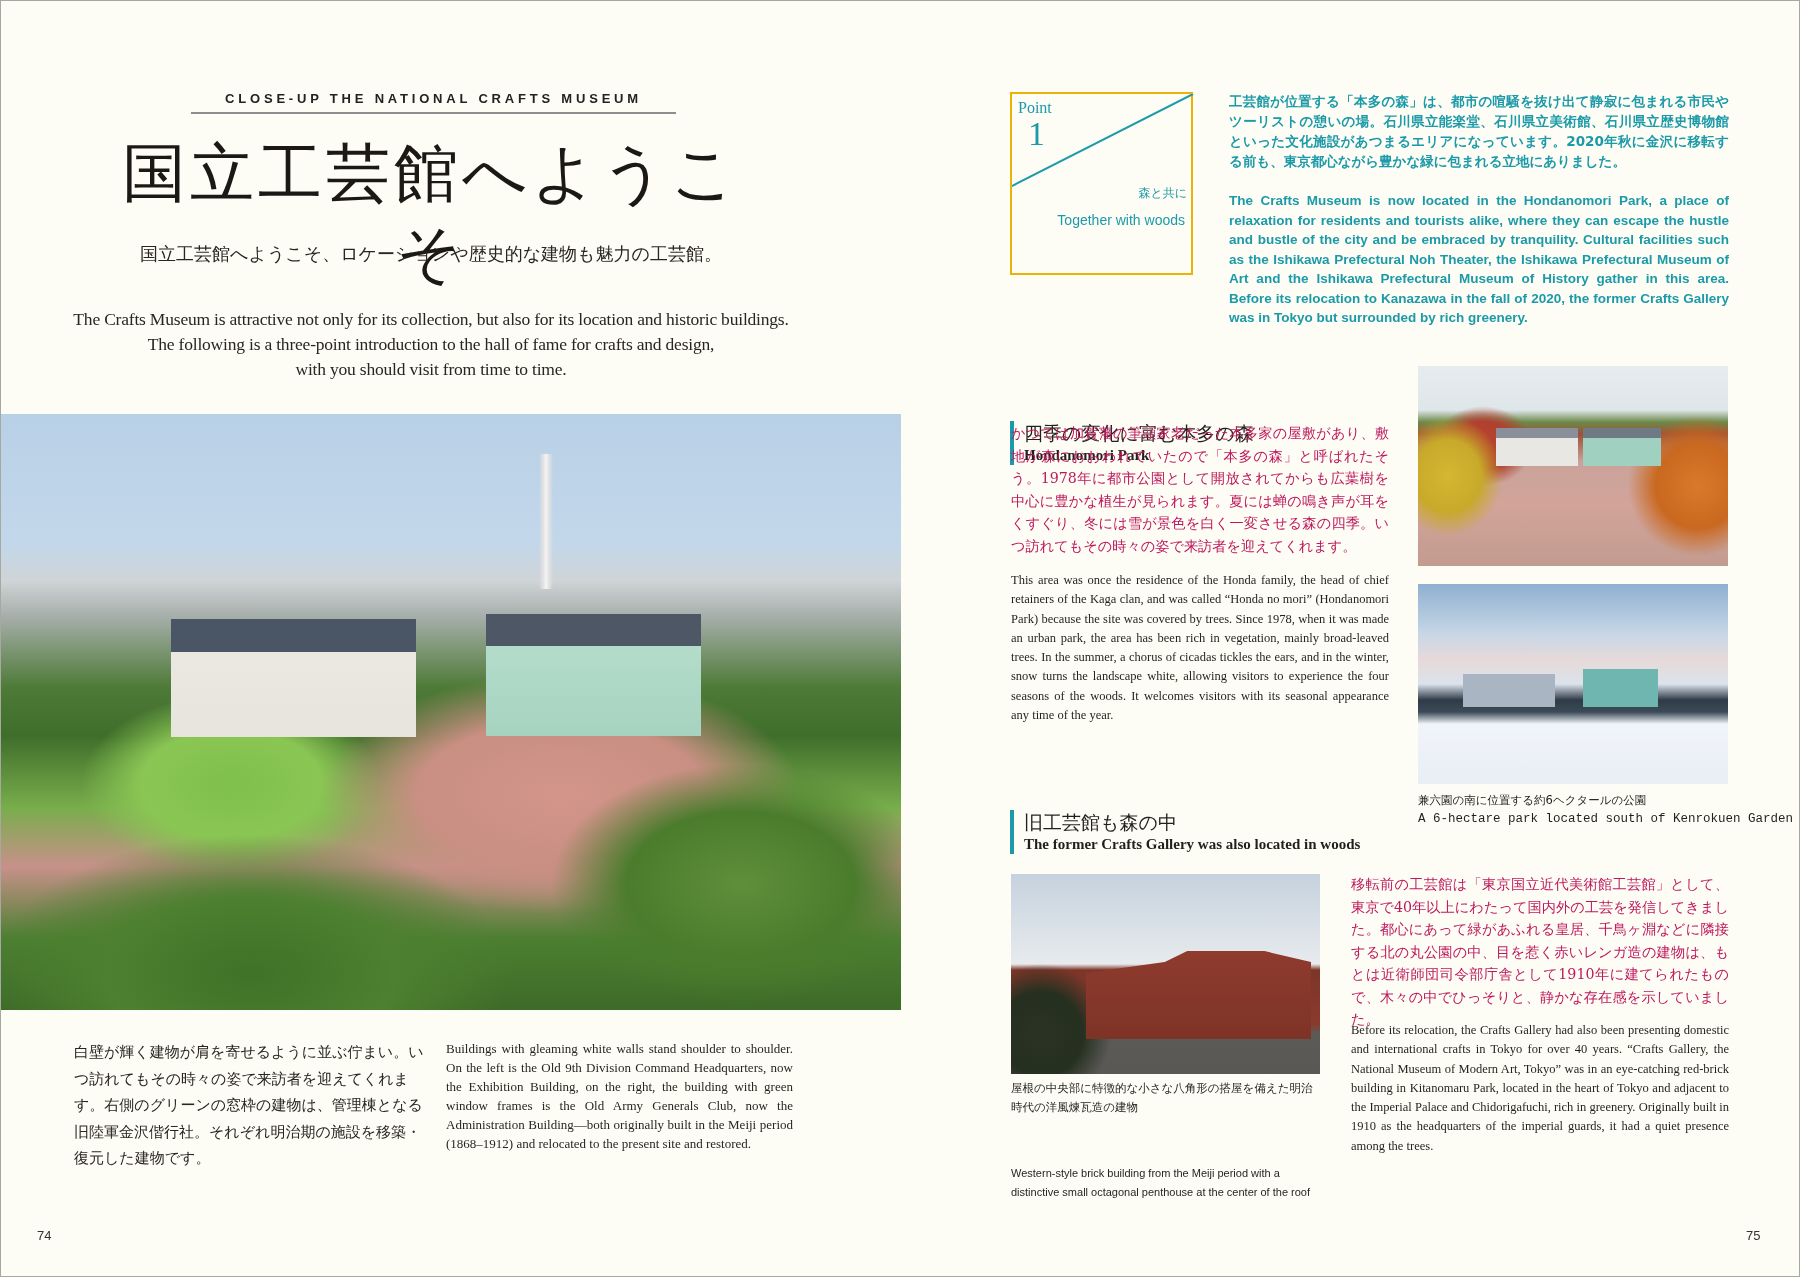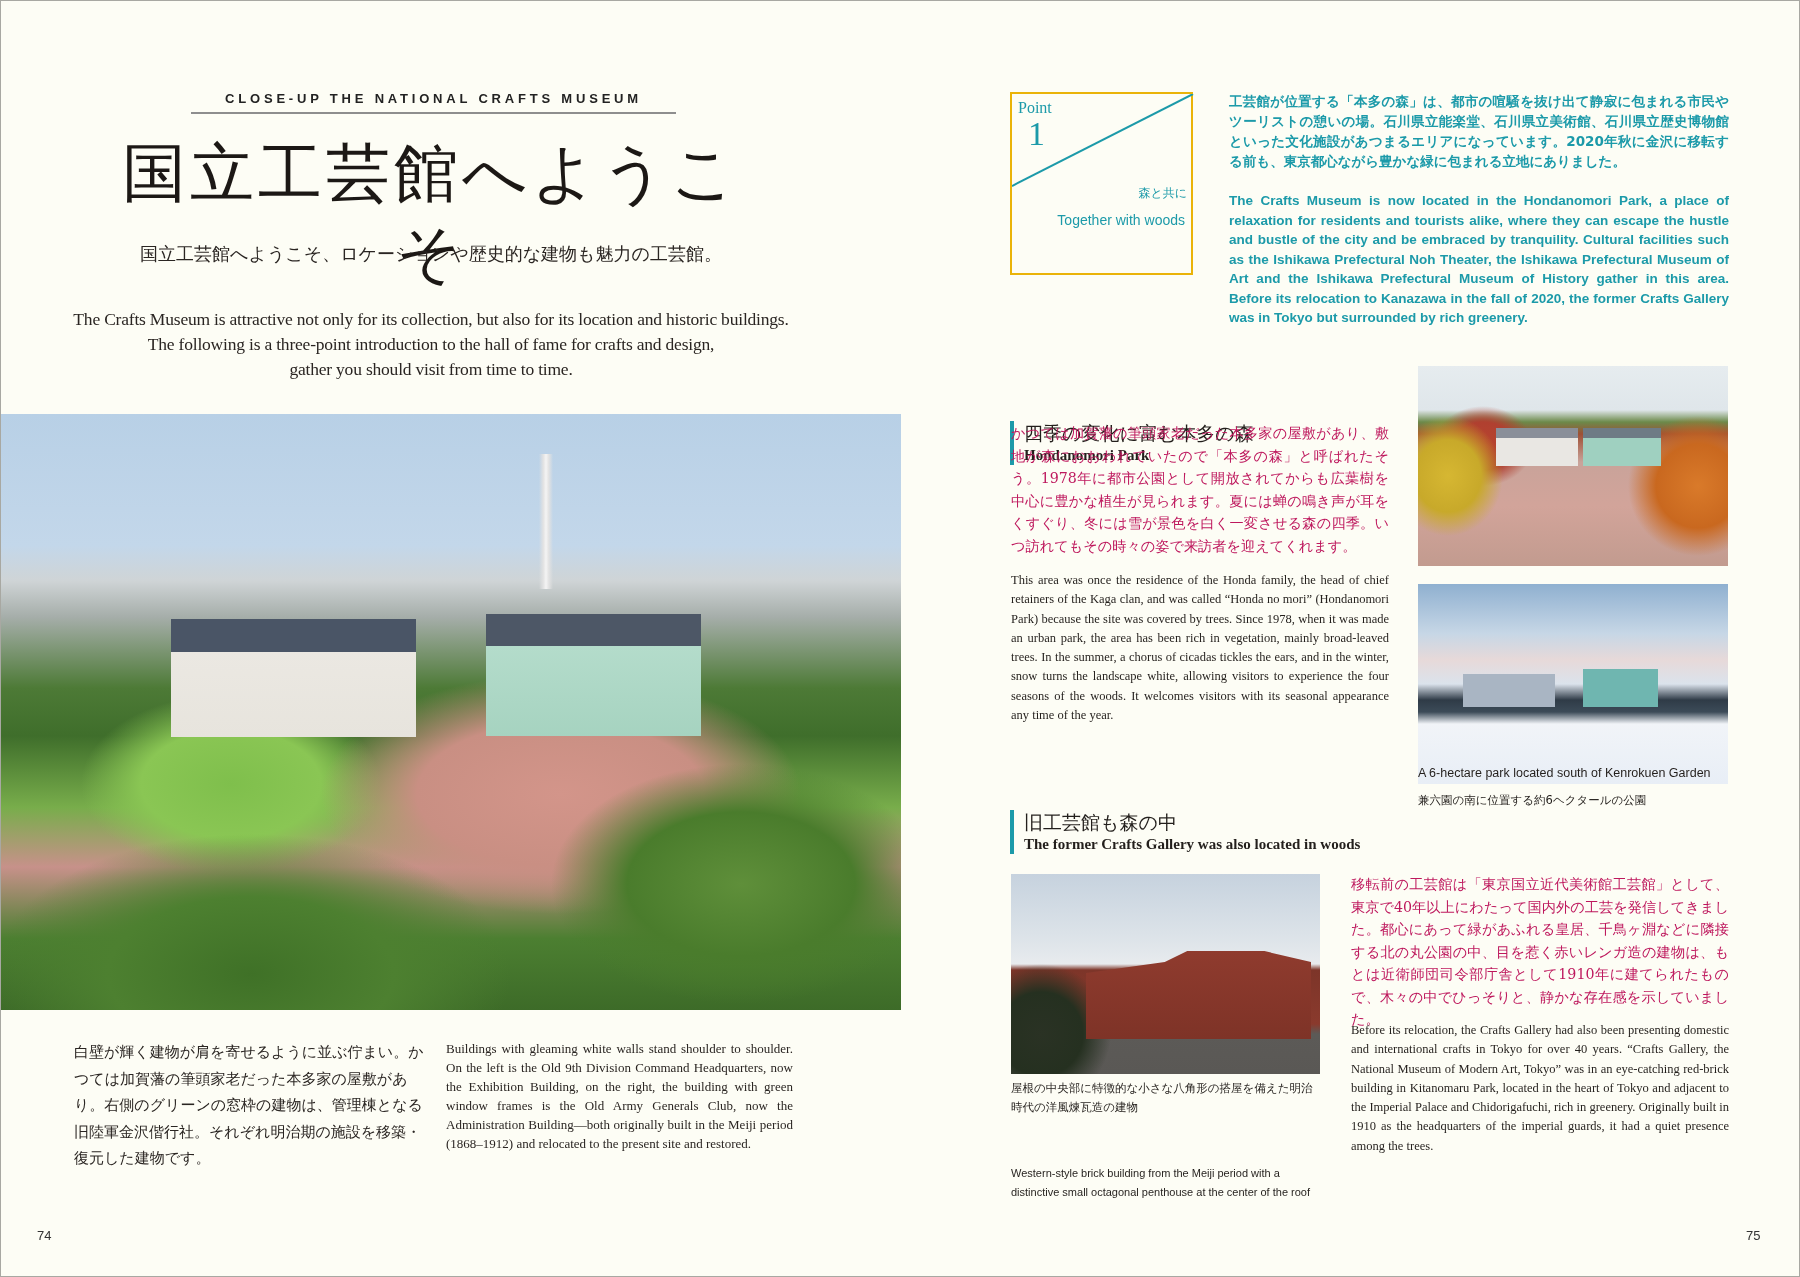--- a/index.html
+++ b/index.html
@@ -148,21 +148,21 @@
   }
   .winter-photo .b1 { position:absolute; left:45px; top:90px; width:92px; height:33px; background:#a9b5c3; }
   .winter-photo .b2 { position:absolute; left:165px; top:85px; width:75px; height:38px; background:#6fb6b0; }
   .photo-caption-jp {
     font-family:"DejaVu Sans", sans-serif; font-size:11.5px; line-height:19px; color:#231f1c;
   }
   .photo-caption-en {
     font-family:"Liberation Sans", sans-serif; font-size:12.5px; line-height:19px; color:#231f1c;
   }
   .pcap1-jp { left:1417px; top:790px; width:330px; }
-  .pcap1-en { left:1417px; top:763px; width:330px; white-space:nowrap; }
+  .pcap1-en { left:1417px; top:809px; width:330px; white-space:nowrap;font-family:Liberation Mono, monospace; }
 
   .oldgallery-photo {
     left:1010px; top:873px; width:309px; height:200px;
     background:
       radial-gradient(ellipse 70px 70px at 30px 160px, #2a3224 0%, #253020 60%, rgba(37,48,32,0) 100%),
       linear-gradient(180deg, #c6d2de 0%, #dfe5ea 35%, #e8ebee 45%, #7d3529 48%, #8a3a2d 75%, #5c5a57 80%, #5a5855 100%);
   }
   .oldgallery-photo .b {
     position:absolute; left:75px; top:55px; width:225px; height:110px;
     background:linear-gradient(180deg, transparent 0%, transparent 20%, #8f3b2e 20%, #7e3327 100%);
@@ -178,30 +178,30 @@
 
 <h1 class="abs main-title" style="margin:0">国立工芸館へようこそ</h1>
 
 <div class="abs intro-jp">
   <div>国立工芸館へようこそ、ロケーションや歴史的な建物も魅力の工芸館。</div>
 </div>
 
 <div class="abs intro-en">
   <div>The Crafts Museum is attractive not only for its collection, but also for its location and historic buildings.</div>
   <div>The following is a three-point introduction to the hall of fame for crafts and design,</div>
-  <div>gather you should visit from time to time.</div>
+  <div>with you should visit from time to time.</div>
 </div>
 
 <div class="abs photo main-photo" role="img" aria-label="Aerial view of the National Crafts Museum buildings surrounded by trees">
   <div class="tower"></div>
   <div class="bldg-left"></div>
   <div class="bldg-right"></div>
 </div>
 
-<div class="abs caption-jp-left">白壁が輝く建物が肩を寄せるように並ぶ佇まい。かつては加賀藩の筆頭家老だった本多家の屋敷があり。右側のグリーンの窓枠の建物は、管理棟となる旧陸軍金沢偕行社。それぞれ明治期の施設を移築・復元した建物です。</div>
+<div class="abs caption-jp-left">白壁が輝く建物が肩を寄せるように並ぶ佇まい。いつ訪れてもその時々の姿で来訪者を迎えてくれます。右側のグリーンの窓枠の建物は、管理棟となる旧陸軍金沢偕行社。それぞれ明治期の施設を移築・復元した建物です。</div>
 <div class="abs caption-en-left">Buildings with gleaming white walls stand shoulder to shoulder. On the left is the Old 9th Division Command Headquarters, now the Exhibition Building, on the right, the building with green window frames is the Old Army Generals Club, now the Administration Building—both originally built in the Meiji period (1868–1912) and relocated to the present site and restored.</div>
 
 <div class="abs page-num" style="left:36px; top:1227px;">74</div>
 
 <div class="abs point-box">
   <svg width="183" height="183" viewBox="0 0 183 183">
     <line x1="0" y1="92" x2="181" y2="0" stroke="#1c9aa9" stroke-width="2"></line>
   </svg>
   <div class="point-label">Point</div>
   <div class="point-num">1</div>

